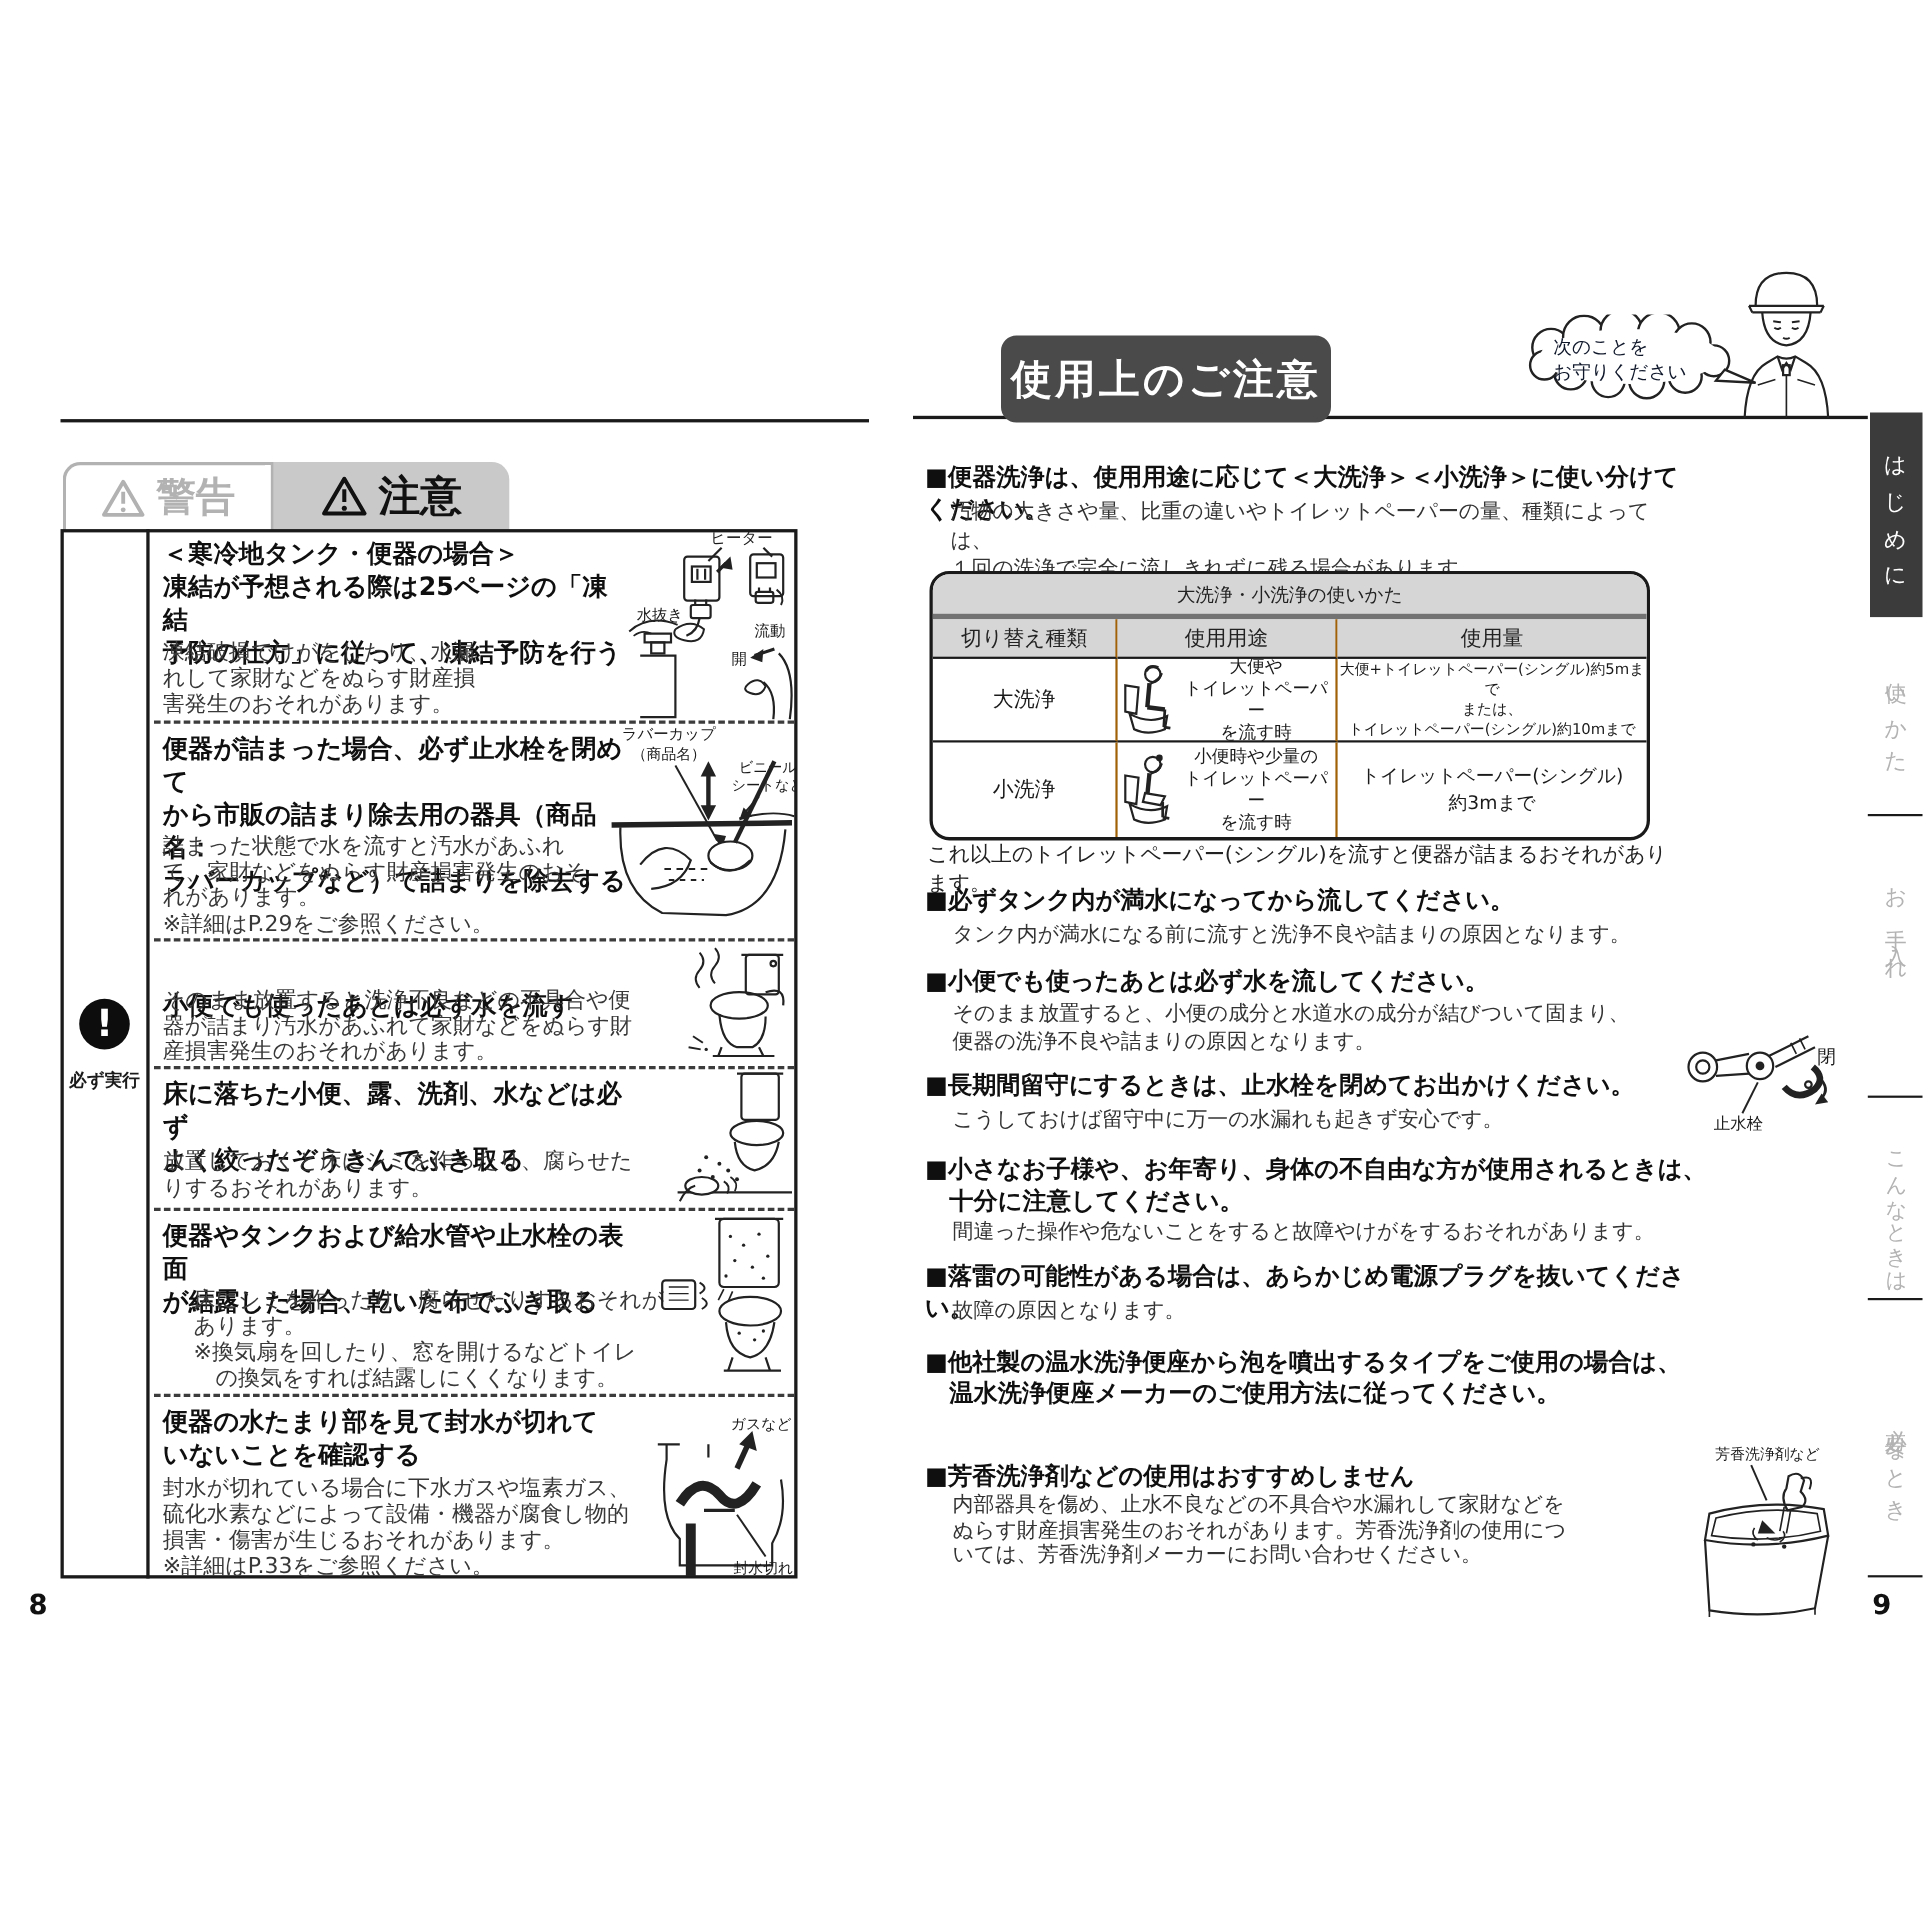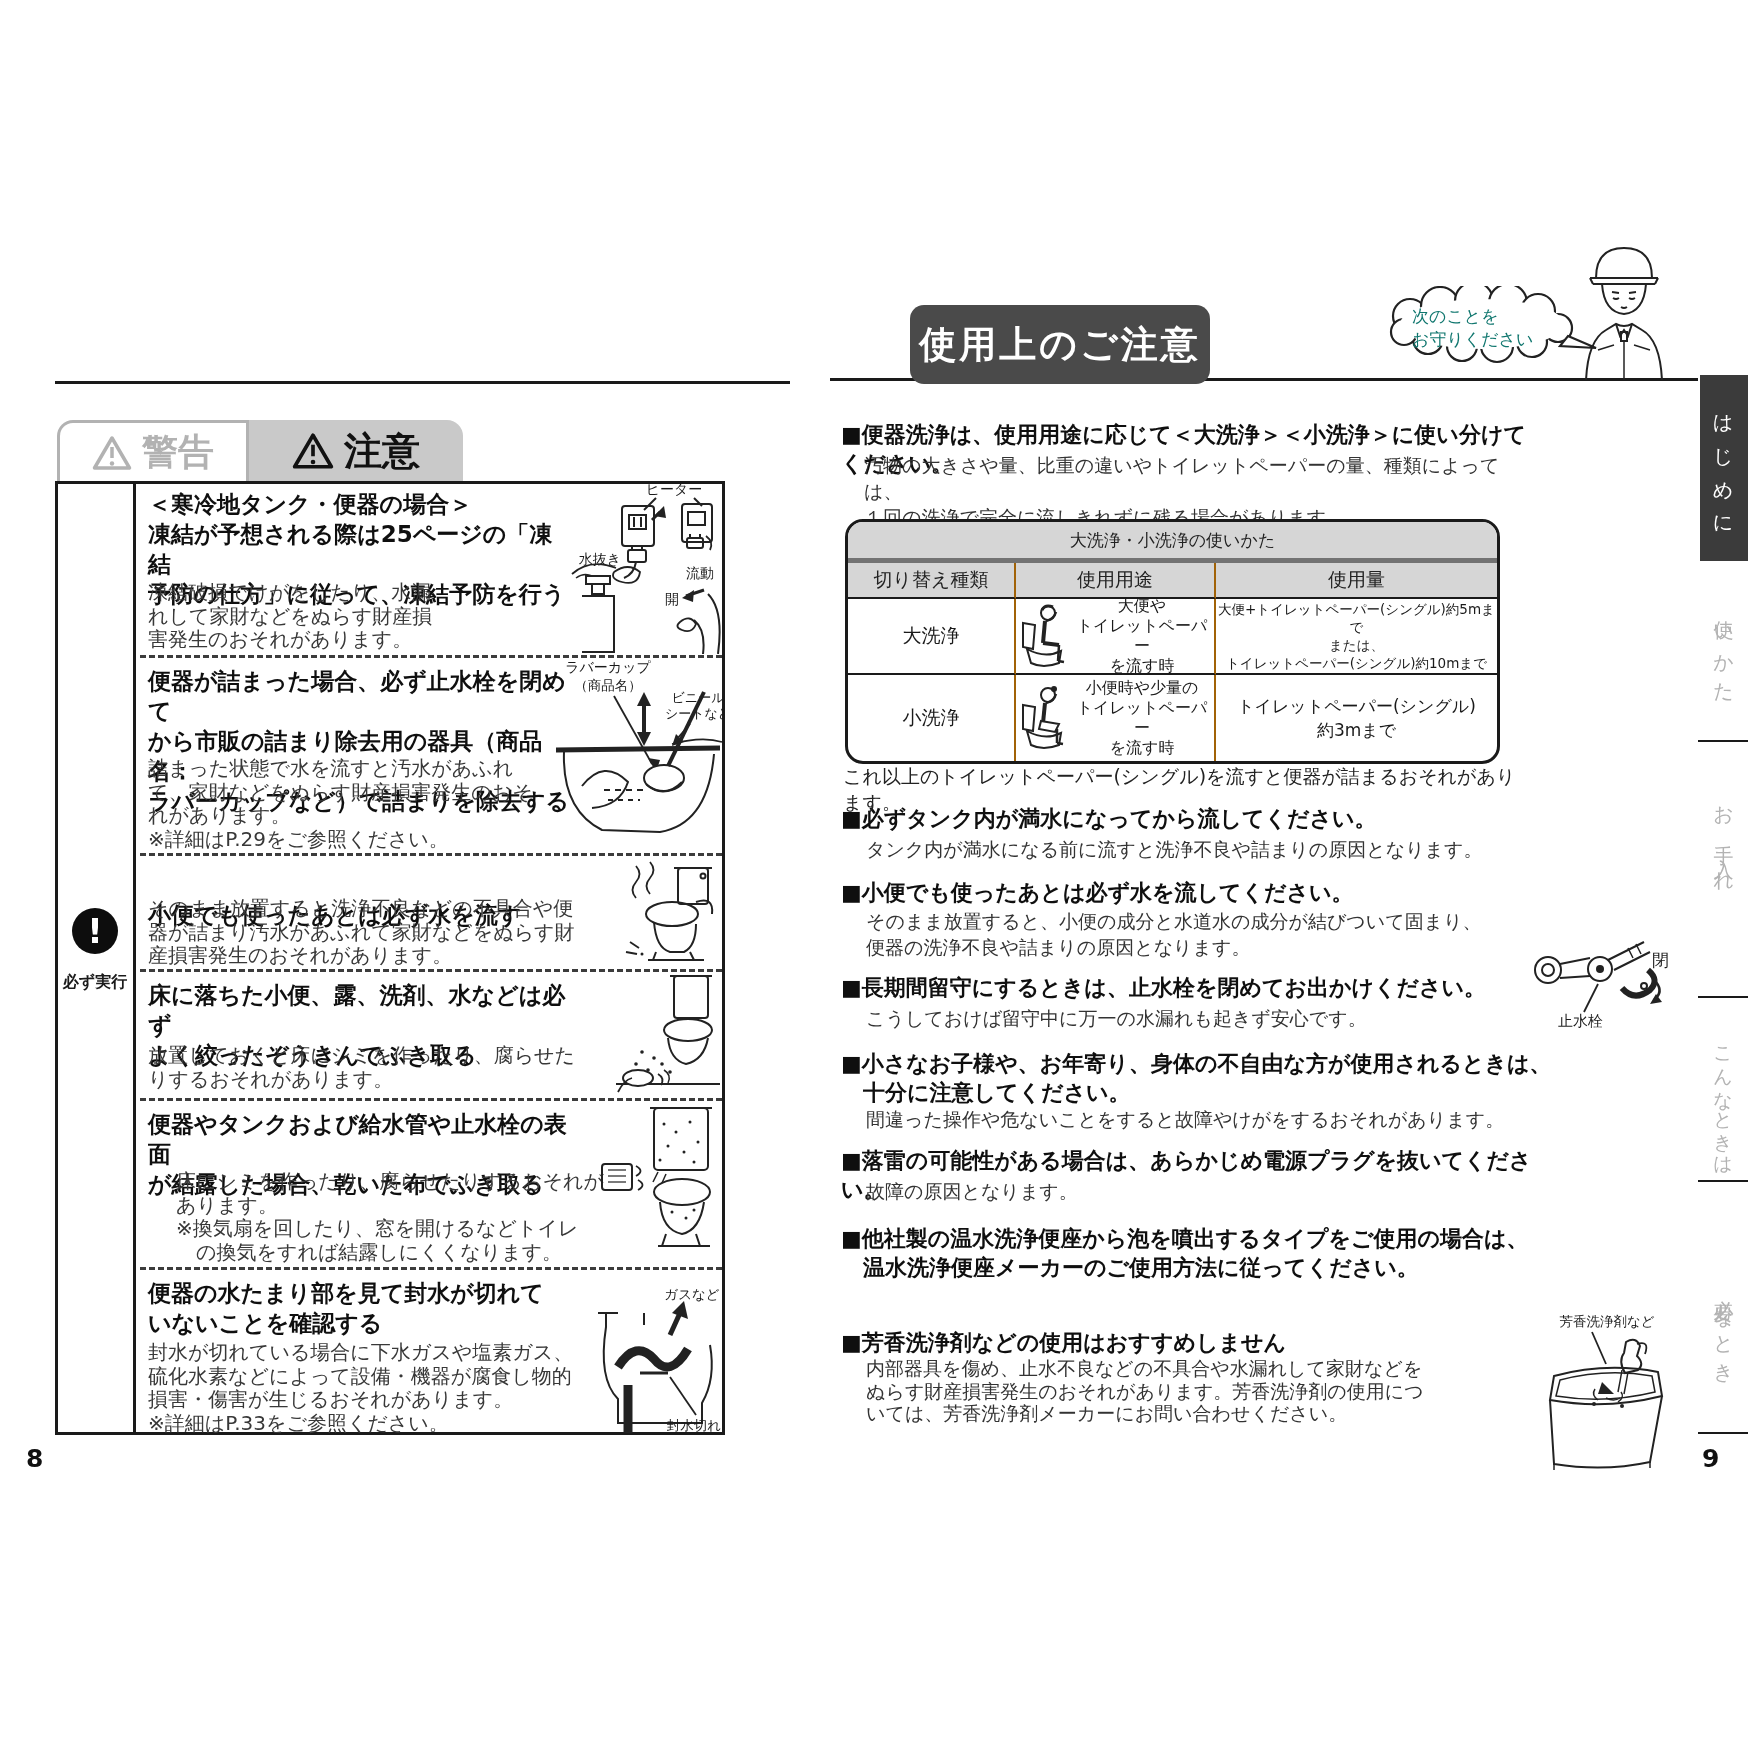--- a/index.html
+++ b/index.html
@@ -21,21 +21,21 @@
   .lhead{font-size:23px;line-height:30px;font-weight:700;color:#0f0f0f;}
   .lbody{font-size:20px;line-height:23.5px;color:#383838;}
   .mand-circle{left:72px;top:908px;width:46px;height:46px;border-radius:50%;background:#0d0d0d;
                color:#fff;display:flex;align-items:center;justify-content:center;
                font-size:34px;font-weight:700;}
   .mand-label{left:53px;top:972px;width:84px;text-align:center;font-size:16px;font-weight:700;}
   
   .title-box{left:910px;top:305px;width:300px;height:79px;background:#4a4a4a;border-radius:14px;
              display:flex;align-items:center;justify-content:center;color:#fff;
              font-size:37px;font-weight:700;letter-spacing:3px;z-index:2;}
-  .bubble-text{left:1412px;top:305px;width:160px;font-size:17px;line-height:23px;color:#0f766e;z-index:3;}
+  .bubble-text{left:1412px;top:305px;width:160px;font-size:17px;line-height:23px;color:#0f172a;z-index:3;}
   .rhead{font-size:22px;line-height:29px;font-weight:700;color:#0f0f0f;}
   .rbody{font-size:19px;line-height:26px;color:#333;}
   .rbody.tight{line-height:22.5px;}
   .rtable{left:845px;top:519px;width:655px;border:3px solid #1a1a1a;border-radius:18px;
           overflow:hidden;box-sizing:border-box;background:#fff;}
   .rt-title{height:36px;background:#d6d6d6;border-bottom:5px solid #737373;
             display:flex;align-items:center;justify-content:center;font-size:17px;color:#222;}
   .rt-grid{display:grid;grid-template-columns:168px 200px 1fr;grid-template-rows:36px 76px 86px;}
   .cell{box-sizing:border-box;display:flex;align-items:center;justify-content:center;text-align:center;}
   .cell.br{border-right:2px solid #a16207;}

